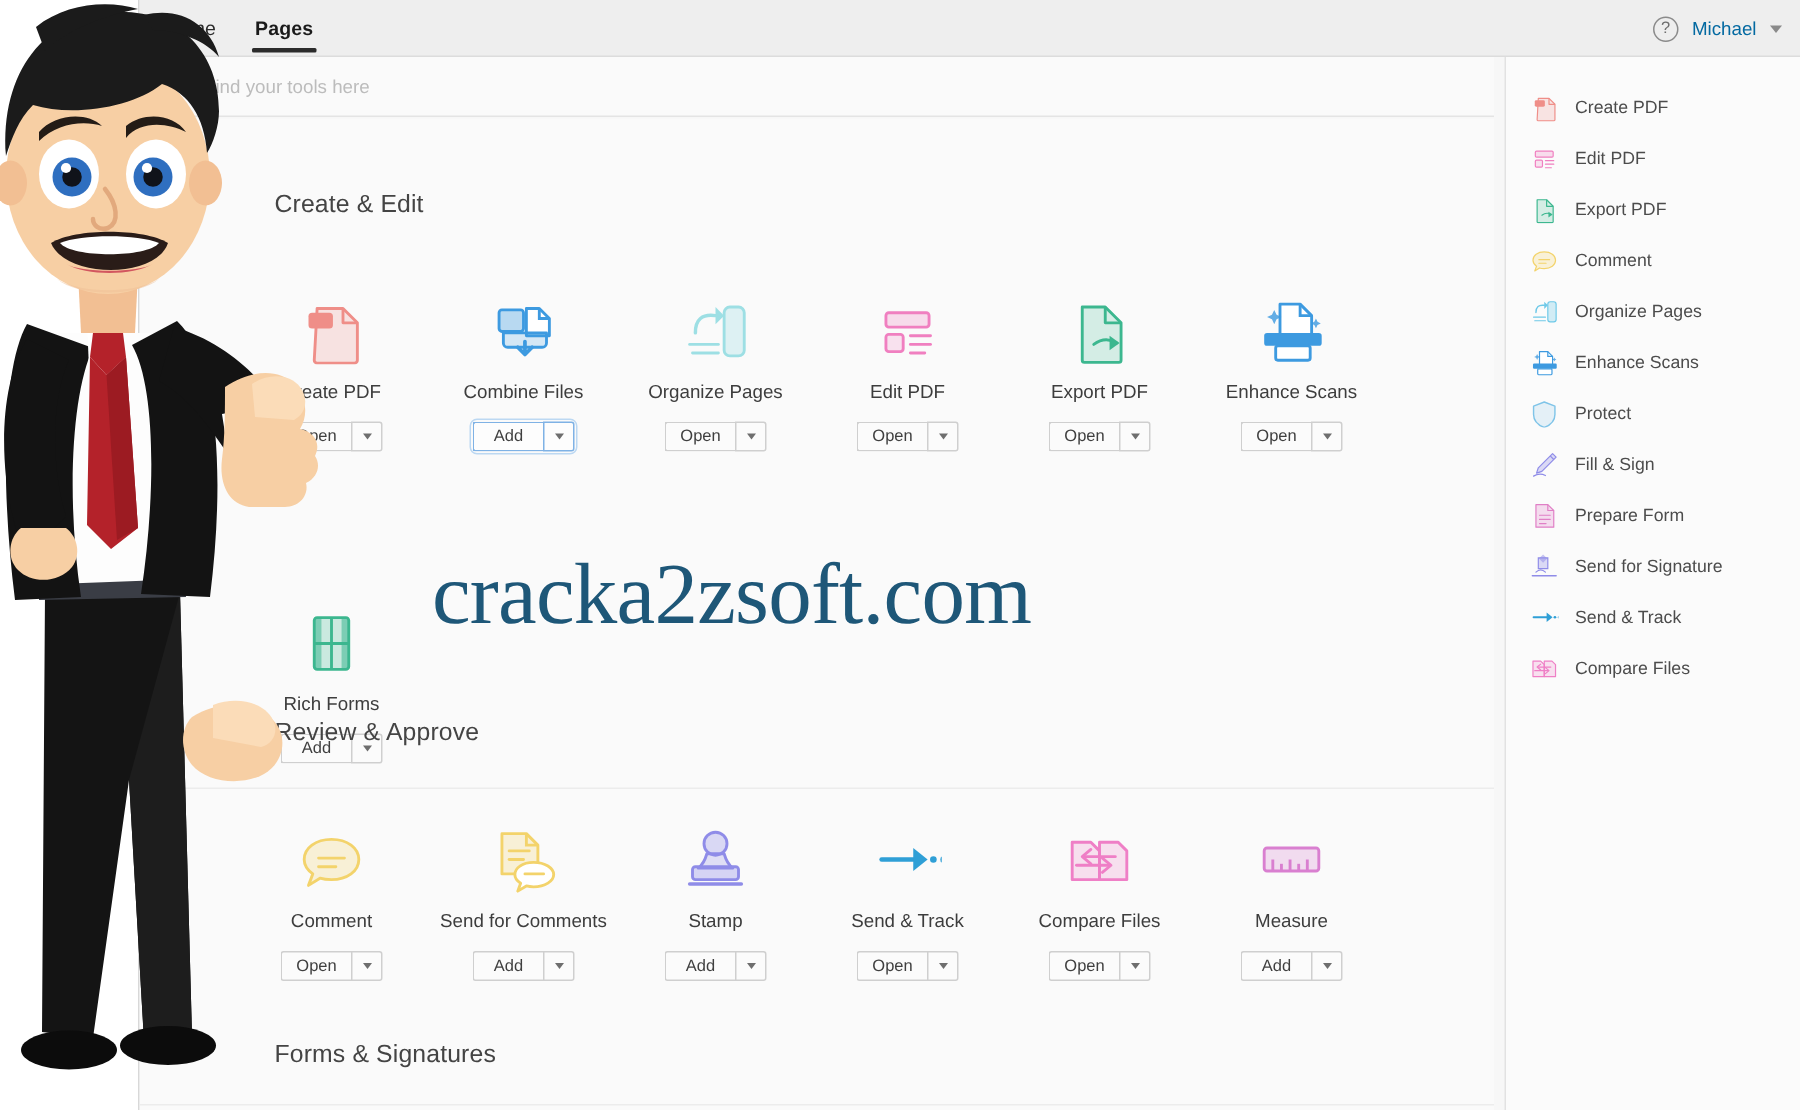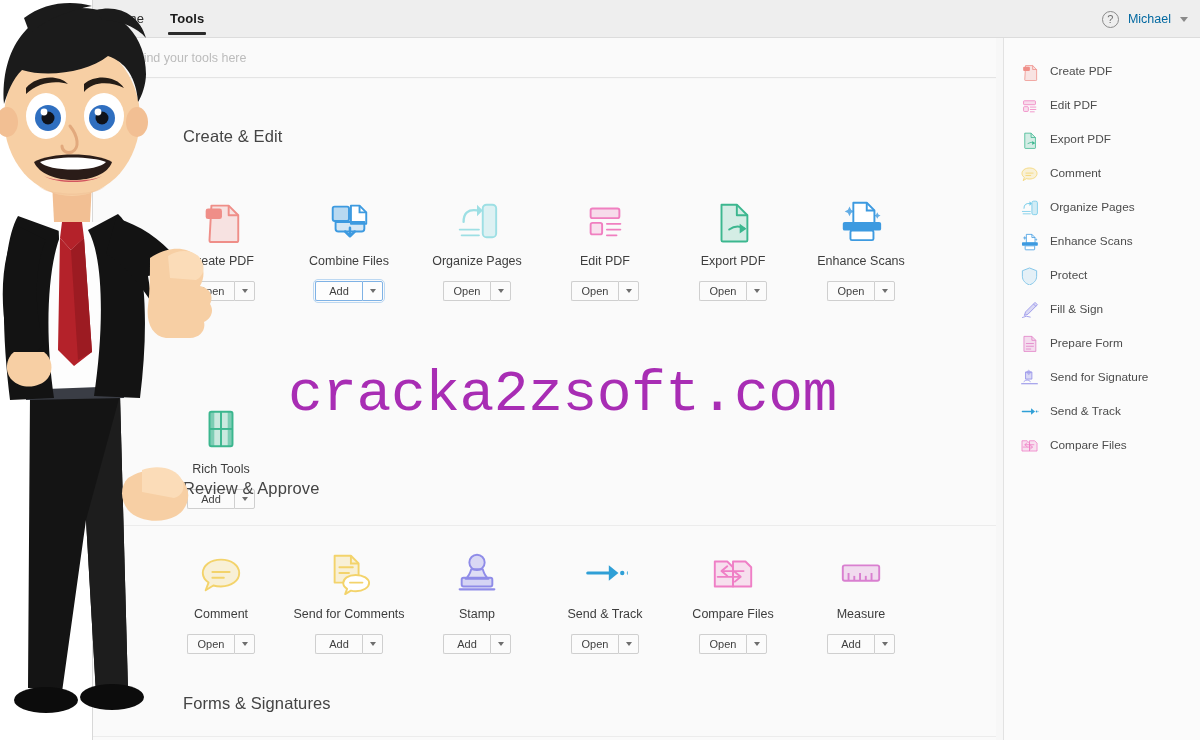--- a/index.html
+++ b/index.html
@@ -77,38 +77,38 @@
   .splitter .grip{position:absolute;left:1px;top:298px;width:7px;height:26px;background:#fafafa;
                   border-radius:3px;display:flex;align-items:center;justify-content:center;}
   .splitter .grip i{width:0;height:0;border-top:4px solid transparent;border-bottom:4px solid transparent;
                     border-left:4px solid #a8a8a8;display:block;}
 
   
   .vtrack{position:absolute;left:988px;top:79px;bottom:0;width:5px;background:#f2f2f2;}
   .vthumb{position:absolute;left:988px;top:84px;width:5px;height:150px;background:#d9d9d9;border-radius:3px;}
 
   
-  .watermark{position:absolute;left:288px;top:362px;font-size:58px;color:#a21caf;
-             font-family:Liberation Mono, monospace;letter-spacing:-.5px;opacity:.92;
+  .watermark{position:absolute;left:288px;top:362px;font-size:58px;color:#0c4a6e;
+             font-family:Liberation Serif, serif;letter-spacing:-.5px;opacity:.92;
              text-shadow:0 1px 0 rgba(255,255,255,.35);white-space:nowrap;}
 
   
   .mascot{position:absolute;left:0;top:0;width:215px;height:740px;}
 </style>
 </head>
 <body>
 
 <div id="app">
 
   <div class="win">
 
     <div class="menubar">
       <div class="menutabs">
         <div class="mtab">Home</div>
-        <div class="mtab active">Tools</div>
+        <div class="mtab active">Pages</div>
       </div>
       <div class="userzone">
         <div class="helpicon">?</div>
         <div class="uname">Michael</div>
         <div class="ucaret"></div>
       </div>
     </div>
 
     <div class="searchbar">
       <span class="s-ico">
@@ -242,21 +242,21 @@
             <div class="cell">
     <div class="ic-wrap">
                 <svg class="ic" width="46" height="46" viewBox="0 0 48 48">
                   <rect x="12" y="7" width="24" height="36" rx="2" fill="#3cb78f" fill-opacity=".25" stroke="#3cb78f" stroke-width="2"></rect>
                <line x1="24" y1="7" x2="24" y2="43" stroke="#3cb78f" stroke-width="2"></line>
                <line x1="12" y1="25" x2="36" y2="25" stroke="#3cb78f" stroke-width="2"></line>
                <rect x="12" y="7" width="5" height="36" fill="#3cb78f" fill-opacity=".55"></rect>
                <rect x="31" y="7" width="5" height="36" fill="#3cb78f" fill-opacity=".55"></rect>
                 </svg>
               </div>
-    <div class="cell-label">Rich Tools</div>
+    <div class="cell-label">Rich Forms</div>
     <div class="btnrow">
       <div class="btn-main">Add</div>
       <div class="btn-caret">
                   <i></i>
                 </div>
     </div>
   </div>
           </div>
       </div>
 

